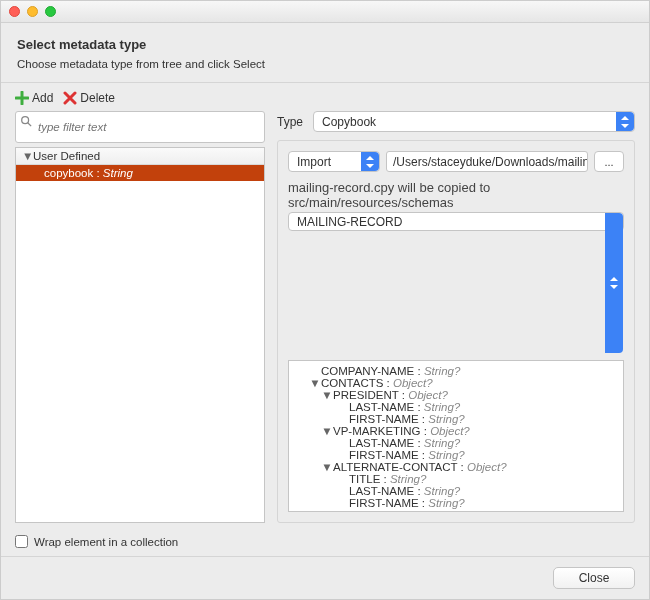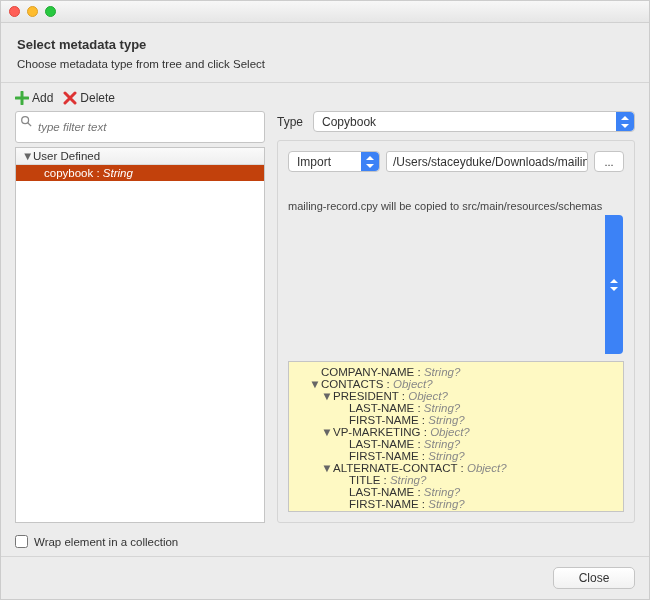--- a/index.html
+++ b/index.html
@@ -99,26 +99,26 @@
   .pathbox {
     flex: 1; background: #fff; border: 1px solid #c5c5c5; border-radius: 3px;
     height: 21px; display: flex; align-items: center; padding: 0 6px;
     font-size: 12px; color: #333; overflow: hidden; white-space: nowrap;
   }
   .browsebtn {
     width: 30px; height: 21px; background: #fff; border: 1px solid #c5c5c5; border-radius: 4px;
     display: flex; align-items: center; justify-content: center; font-size: 11px;
     cursor: pointer;
   }
-  .info-row { font-size: 11px; color: #444; margin-bottom: 2px; margin-top: 20px; }
+  .info-row { font-size: 13px; color: #444; margin-bottom: 2px; }
   .record-select { margin-bottom: 6px; position: relative;}
   .record-select .box { height: 19px; }
 
   .schema {
-    flex: 1; background: #fef9c3; border: 1px solid #c5c5c5;
+    flex: 1; background: #ffffff; border: 1px solid #c5c5c5;
     overflow: auto; padding: 4px 0; font-size: 11.5px;
   }
   .schema .node { white-space: nowrap; }
   .schema .node .disclose { color: #666; display: inline-block; width: 12px; text-align: center; }
   .schema .lbl { }
   .schema .typ { font-style: italic; color: #888; }
   .pad1 { padding-left: 20px; }
   .pad2 { padding-left: 32px; }
   .pad3 { padding-left: 48px; }
 
@@ -232,20 +232,23 @@
           <span>/Users/staceyduke/Downloads/mailing-</span>
         </div>
         <div class="browsebtn">
           <span>...</span>
         </div>
       </div>
 
       <div class="info-row">mailing-record.cpy will be copied to src/main/resources/schemas</div>
 
       <div class="select record-select">
+        <div class="box">
+            <span>MAILING-RECORD</span>
+          </div>
         <div class="arrows">
           <svg viewBox="0 0 8 4">
               <path d="M0 4 L4 0 L8 4 Z" fill="#fff"></path>
             </svg>
           <svg viewBox="0 0 8 4">
               <path d="M0 0 L4 4 L8 0 Z" fill="#fff"></path>
             </svg>
         </div>
       </div>
 

